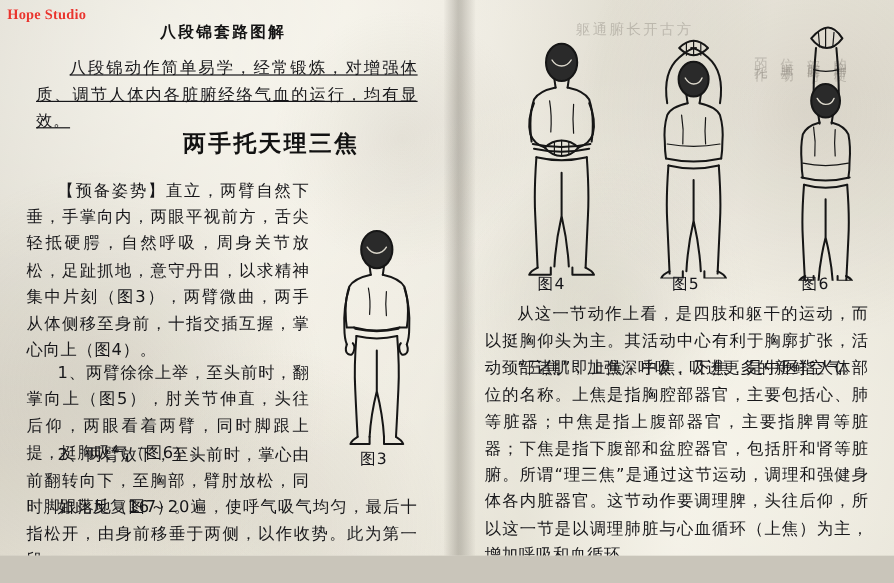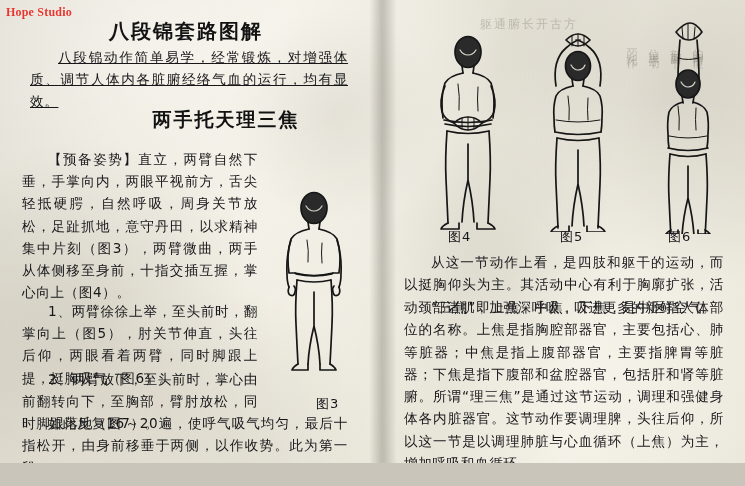--- a/index.html
+++ b/index.html
@@ -55,21 +55,21 @@
     font-size: 12px;
     font-weight: bold;
     font-family: "Liberation Serif", serif;
     letter-spacing: 0.2px;
     text-shadow: 0 0 1px rgba(255,255,255,0.8);
     z-index: 40;
   }
   .ghost {
     position: absolute;
     color: rgba(120,115,105,0.35);
-    font-family: Liberation Sans, sans-serif;
+    font-family: Liberation Mono, monospace;
     pointer-events: none;
     user-select: none;
     z-index: 1;
   }
 
   
   .left-col {
     position: absolute;
     left: 0;
     top: 0;
@@ -78,21 +78,21 @@
     z-index: 10;
   }
   .title-main {
     position: absolute;
     left: 0;
     top: 18px;
     width: 372px;
     text-align: center;
     font-family: "DejaVu Sans", sans-serif;
     font-weight: bold;
-    font-size: 20px;
+    font-size: 13px;
     letter-spacing: 2px;
     color: #131313;
   }
   .para {
     position: absolute;
     font-size: 13.6px;
     line-height: 22.2px;
     color: #17171a;
     text-align: justify;
     letter-spacing: 0.6px;
@@ -247,21 +247,21 @@
           <path d="M52 104 l0 34 M52 138 q-5 20 -6 38 M52 138 q5 20 6 38"></path>
 
           <path d="M36 176 q-5 3 -6 6 l16 0 l0 -6"></path>
           <path d="M68 176 q5 3 6 6 l-16 0 l0 -6"></path>
 
           <path d="M45 52 q2 10 1 22" stroke-width="1"></path>
           <path d="M60 55 q-1 10 0 20" stroke-width="1"></path>
         </g>
       </svg>
     </div>
-    <div class="fig-label" style="left:316px; top:374px;margin-top:21px;">图3</div>
+    <div class="fig-label" style="left:300px; top:374px;">图3</div>
   </div>
 
   <div class="right-col">
 
     <div class="figures">
 
       <div class="fig" style="left:22px; top:18px;">
         <svg width="100" height="200" viewBox="0 0 100 200">
           <g fill="none" stroke="#161616" stroke-width="1.7" stroke-linecap="round" stroke-linejoin="round">
             <ellipse cx="50" cy="20" rx="13" ry="15.5" fill="#2a2a2a" stroke="#161616"></ellipse>

